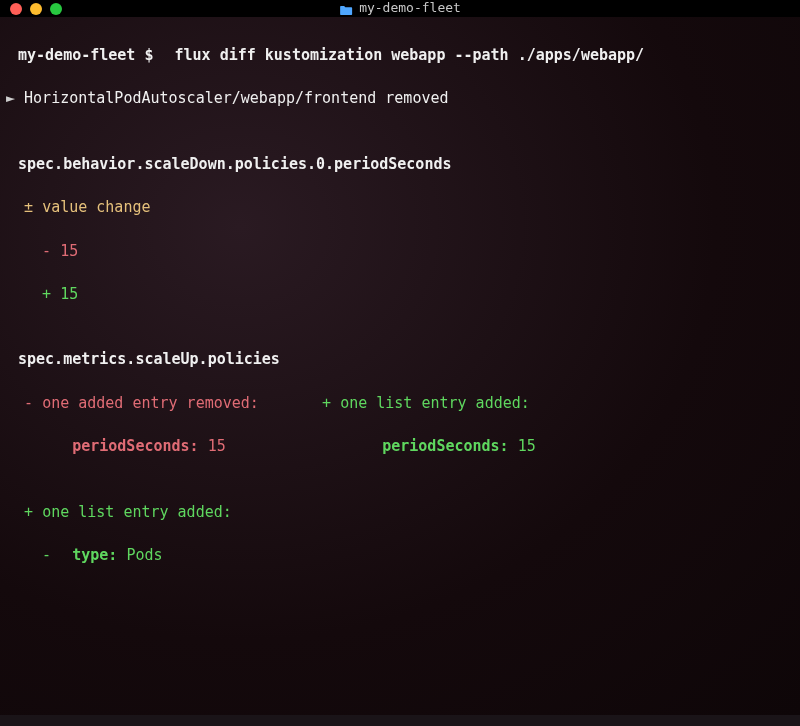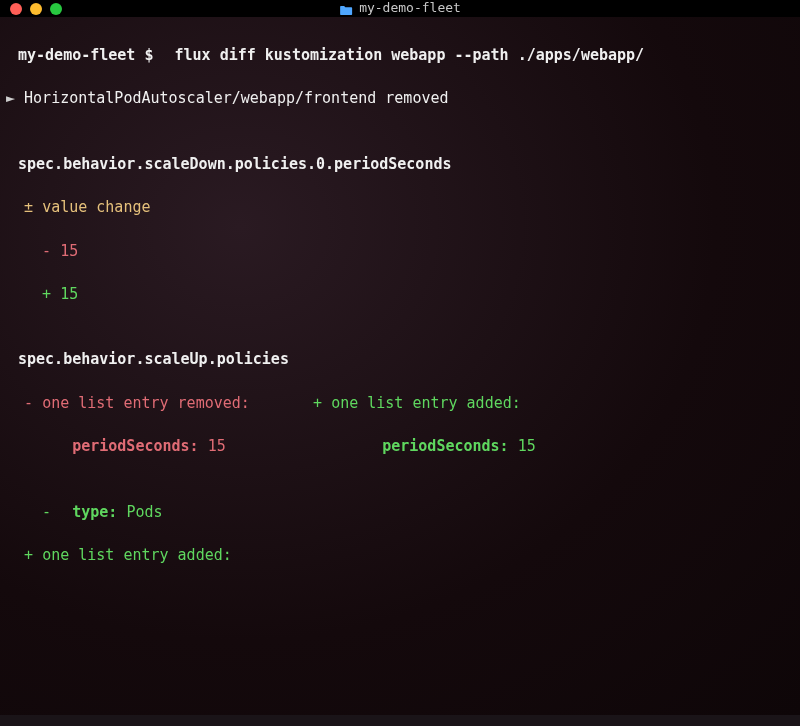--- a/index.html
+++ b/index.html
@@ -86,26 +86,26 @@
 
 <div class="terminal">
 <span class="line"><span class="white bold">my-demo-fleet $ </span><span class="white bold">flux diff kustomization webapp --path ./apps/webapp/</span></span>
 <span class="line"><span class="arrow">► </span><span class="white">HorizontalPodAutoscaler/webapp/frontend removed</span></span>
 <span class="line"></span>
 <span class="line"><span class="white bold">spec.behavior.scaleDown.policies.0.periodSeconds</span></span>
 <span class="line"><span class="yellow">  ± </span><span class="yellow">value change</span></span>
 <span class="line"><span class="red">    - </span><span class="red">15</span></span>
 <span class="line"><span class="green">    + </span><span class="green">15</span></span>
 <span class="line"></span>
-<span class="line"><span class="white bold">spec.behavior.scaleUp.policies</span></span>
-<span class="line"><span class="red">  - </span><span class="red">one list entry removed:</span><span>       </span><span class="green">+ </span><span class="green">one list entry added:</span></span>
+<span class="line"><span class="white bold">spec.metrics.scaleUp.policies</span></span>
+<span class="line"><span class="red">  - </span><span class="red">one added entry removed:</span><span>       </span><span class="green">+ </span><span class="green">one list entry added:</span></span>
 <span class="line"><span>      </span><span class="red bold">periodSeconds: </span><span class="red">15</span><span>          </span><span>      </span><span class="green bold">periodSeconds: </span><span class="green">15</span></span>
 <span class="line"></span>
+<span class="line"><span class="green">  + </span><span class="green">one list entry added:</span></span>
 <span class="line"><span class="green">    - </span><span class="green bold">type: </span><span class="green">Pods</span></span>
-<span class="line"><span class="green">  + </span><span class="green">one list entry added:</span></span>
 
 
 
 
 
 
 <span class="line"></span>
 
 <span class="line"></span>
 

